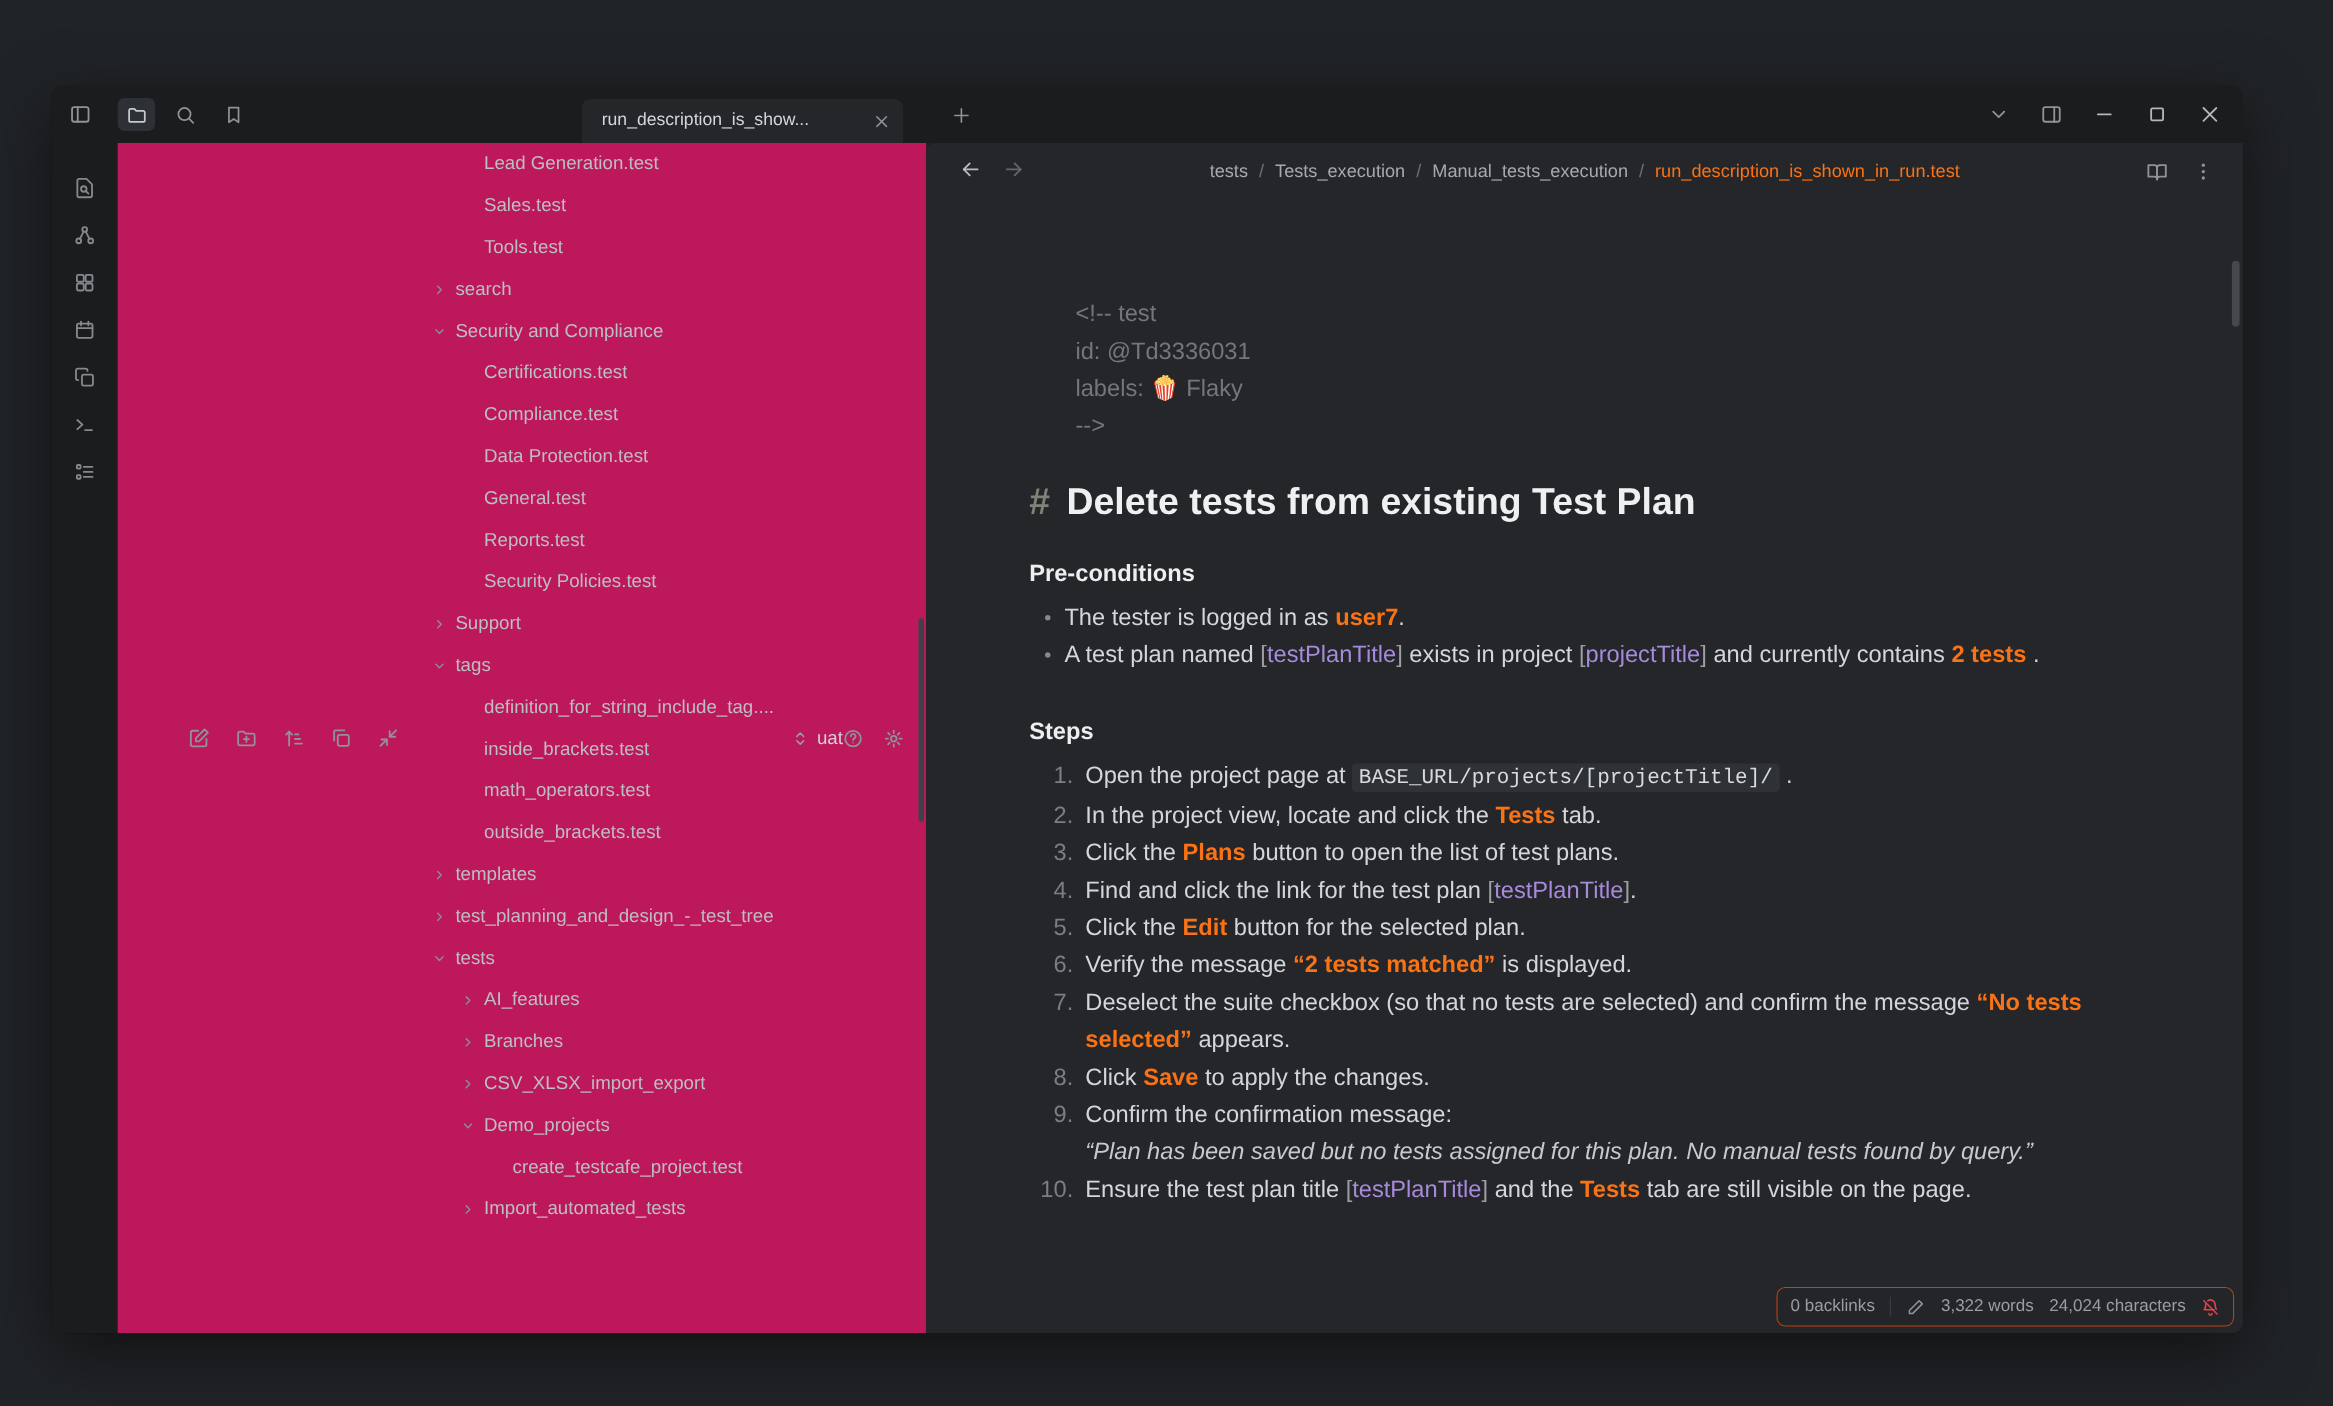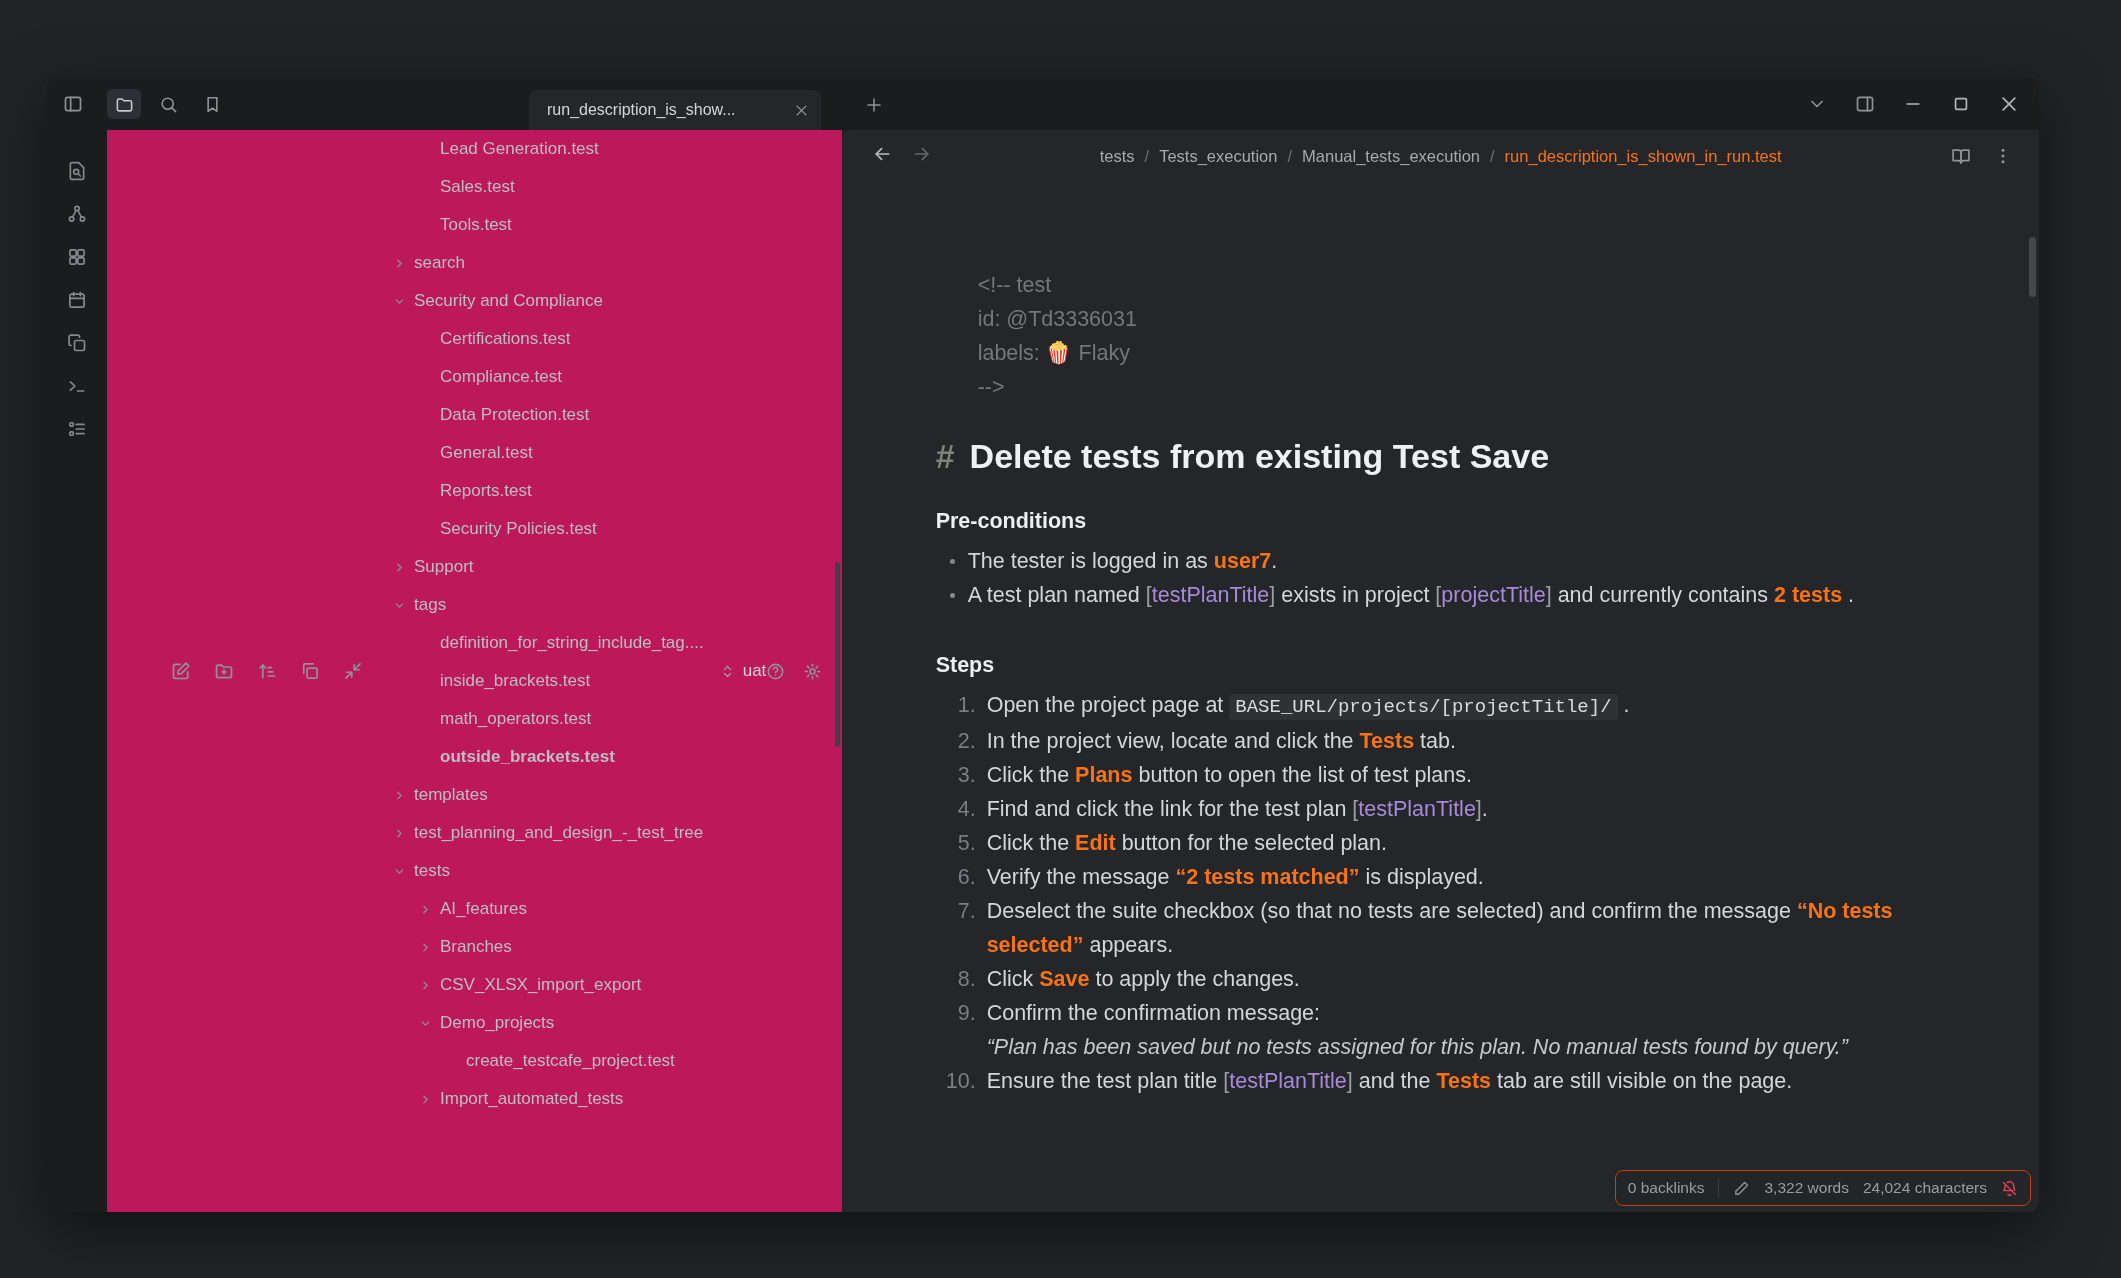--- a/index.html
+++ b/index.html
@@ -343,21 +343,21 @@
           </div>
           <div class="tree-row file" style="padding-left: 73px;">
             <span class="tlabel">definition_for_string_include_tag....</span>
           </div>
           <div class="tree-row file" style="padding-left: 73px;">
             <span class="tlabel">inside_brackets.test</span>
           </div>
           <div class="tree-row file" style="padding-left: 73px;">
             <span class="tlabel">math_operators.test</span>
           </div>
-          <div class="tree-row file" style="padding-left: 73px; font-weight: bold;">
+          <div class="tree-row file" style="padding-left: 73px;">
             <span class="tlabel">outside_brackets.test</span>
           </div>
           <div class="tree-row folder" style="padding-left: 24px;">
             <span class="chev">
               <svg viewBox="0 0 24 24" fill="none" stroke="currentColor" stroke-width="2.4" stroke-linecap="round" stroke-linejoin="round">
                 <polyline points="9 6 15 12 9 18"></polyline>
               </svg>
             </span>
             <span class="tlabel">templates</span>
           </div>
@@ -492,21 +492,21 @@
       <div class="content-scroll">
         <div class="content">
           <div class="comment">
               <div>&lt;!-- test</div>
               <div>id: @Td3336031</div>
               <div>labels: 🍿 Flaky</div>
               <div>--&gt;</div>
             </div>
           <h1 class="doc-h1">
             <span class="h-marker">#</span>
-            <span>Delete tests from existing Test Save</span>
+            <span>Delete tests from existing Test Plan</span>
           </h1>
           <p class="section-label">Pre-conditions</p>
           <div class="bullets">
               <div class="bullet-item">
                 <span class="dot"></span>
                 <div><span>The tester is logged in as </span><span class="b">user7</span><span>.</span></div>
               </div>
               <div class="bullet-item">
                 <span class="dot"></span>
                 <div><span>A test plan named </span><span class="br">[</span><span class="link">testPlanTitle</span><span class="br">]</span><span> exists in project </span><span class="br">[</span><span class="link">projectTitle</span><span class="br">]</span><span> and currently contains </span><span class="b">2 tests</span><span> .</span></div>

